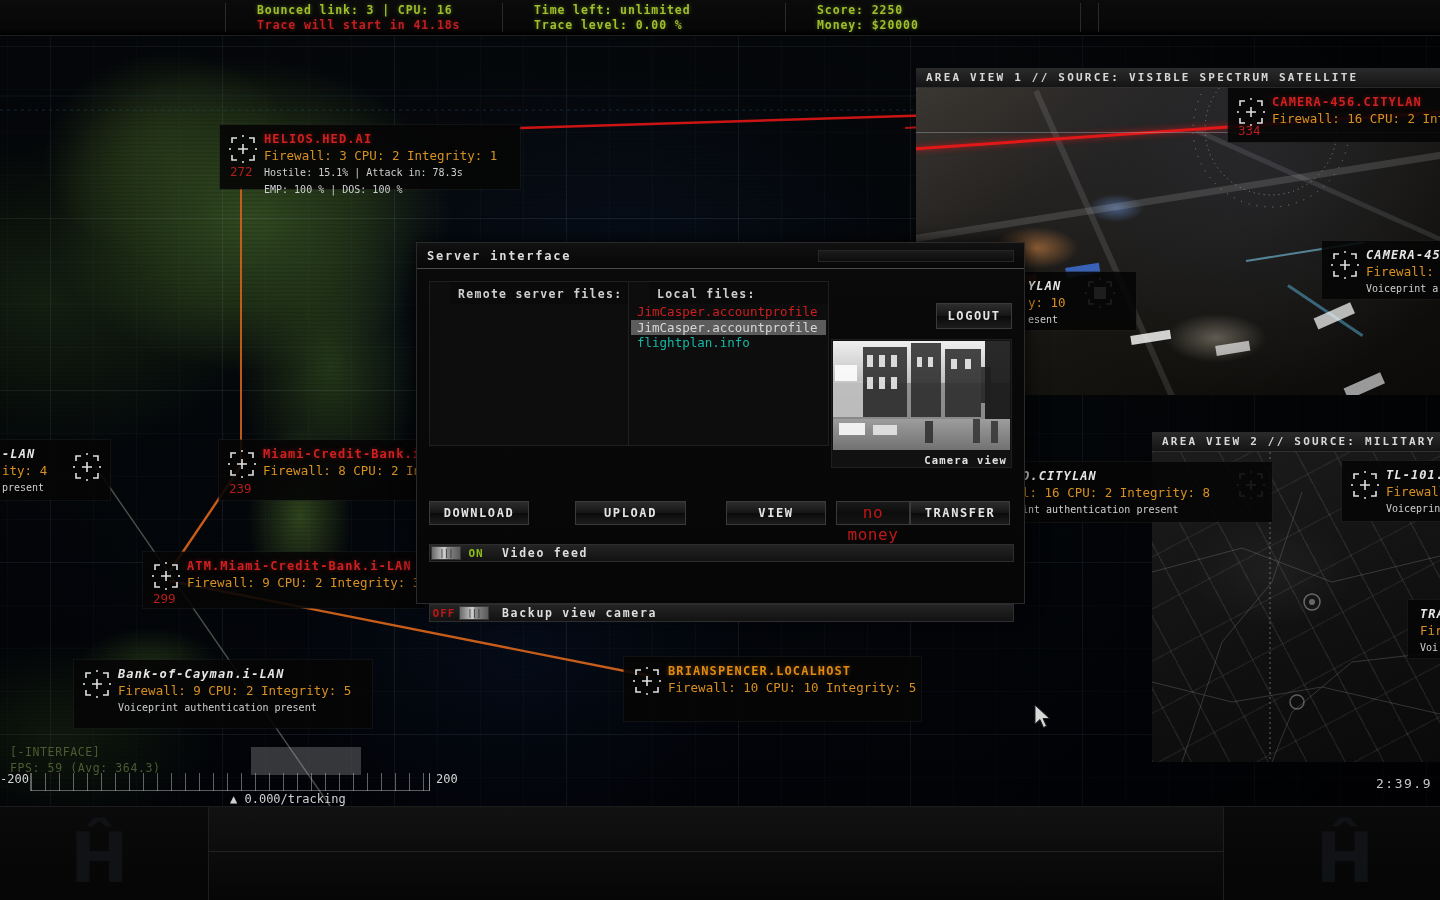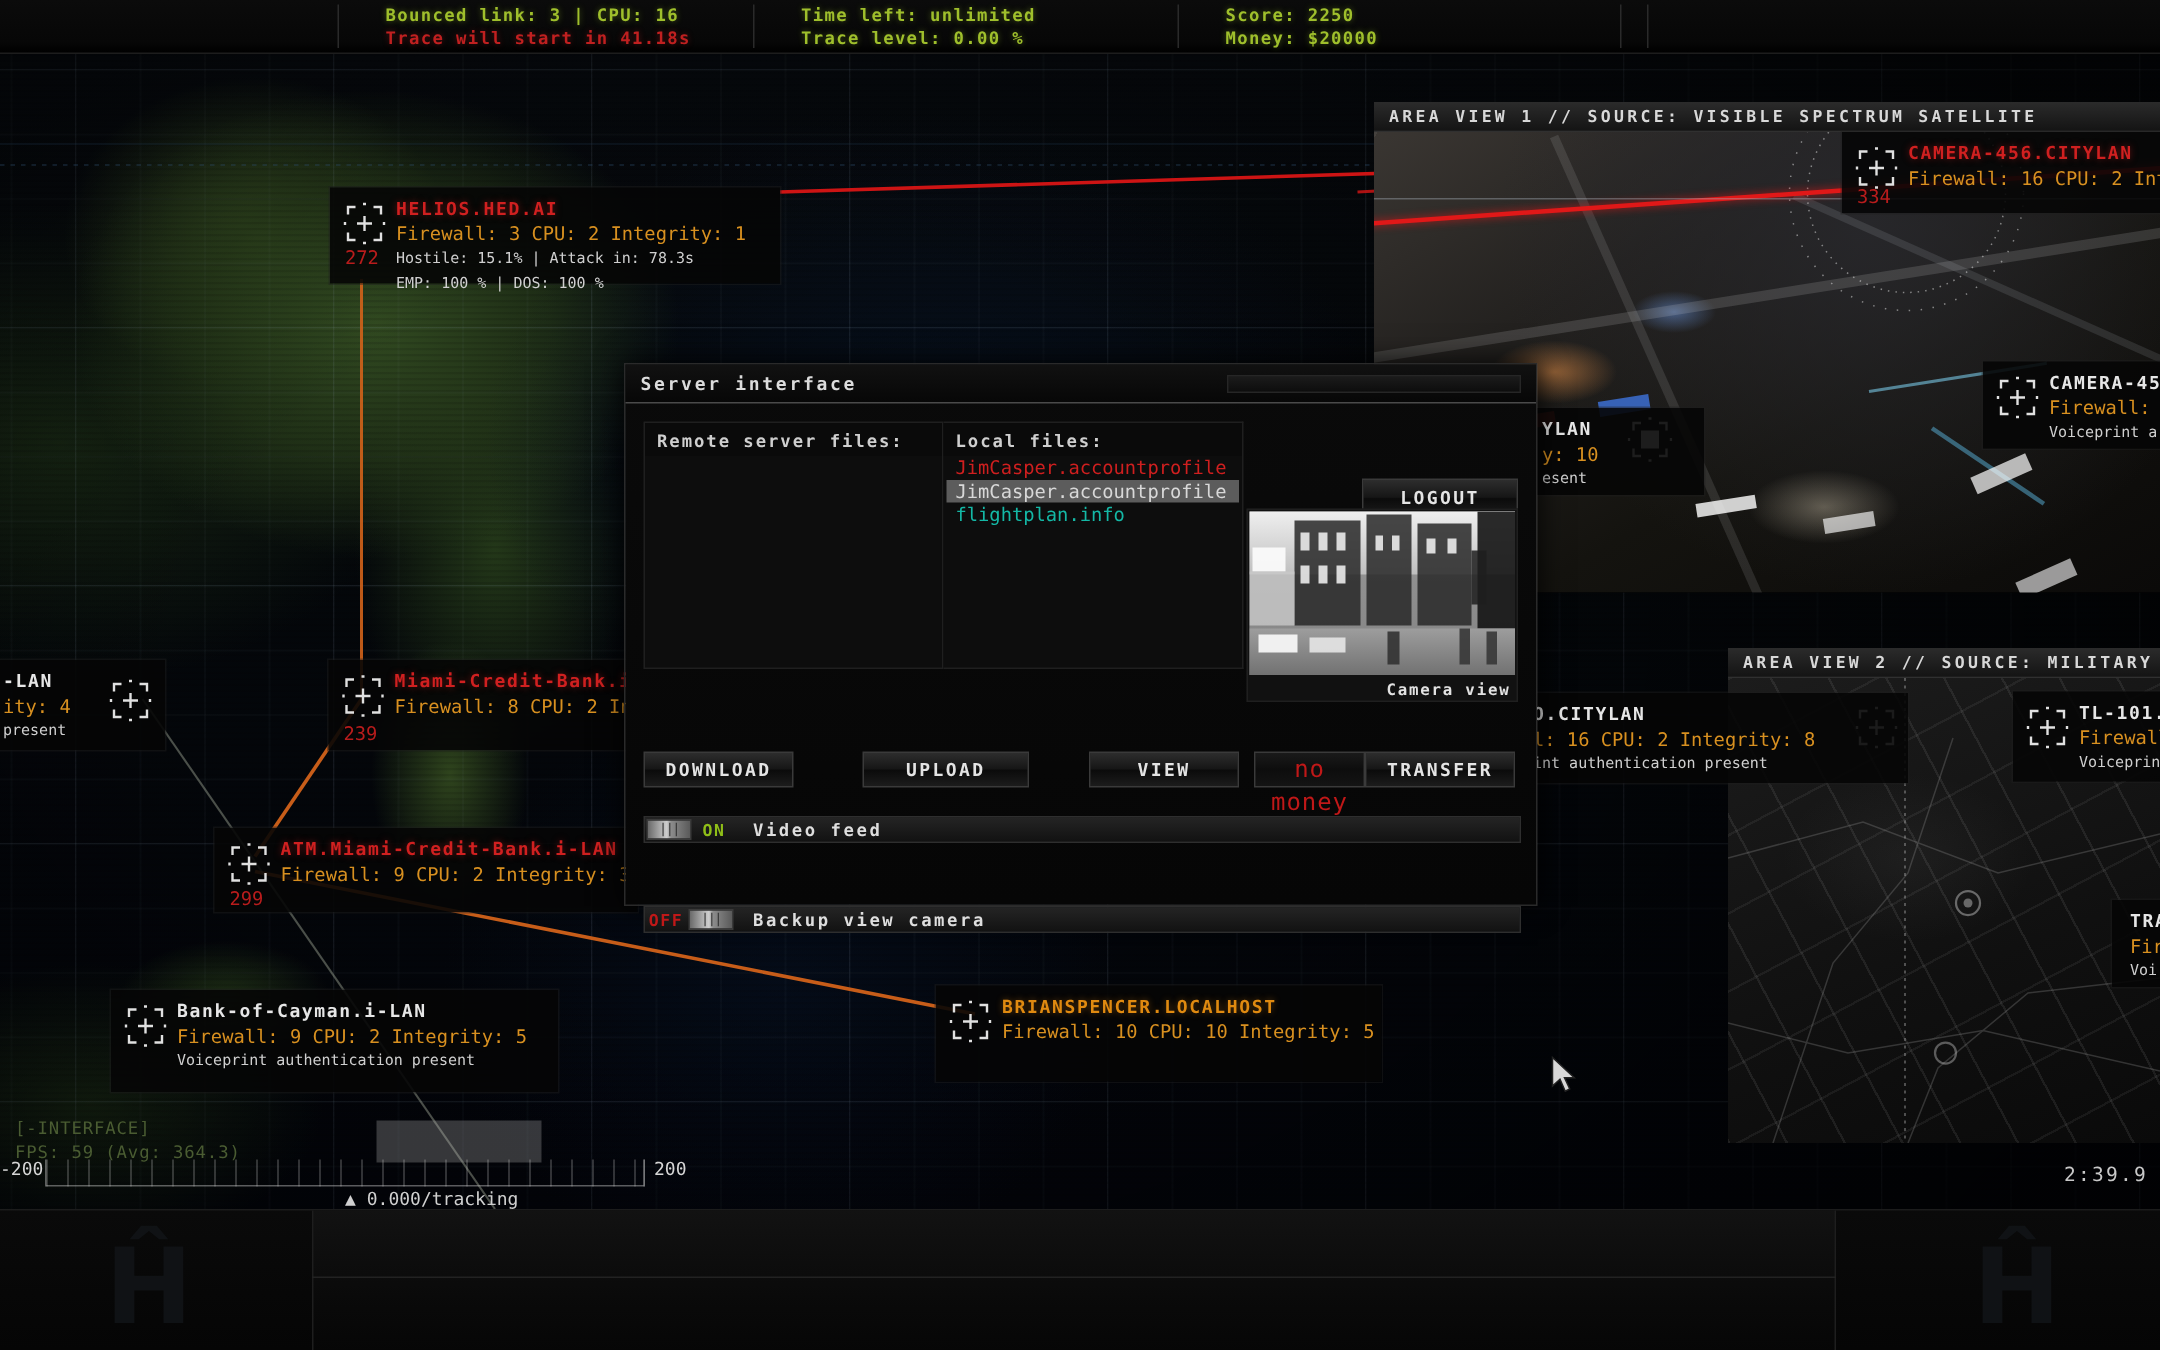--- a/index.html
+++ b/index.html
@@ -79,21 +79,21 @@
     box-shadow: 0 0 0 1px rgba(30,30,30,.45);
   }
   .node-inner { display: flex; align-items: flex-start; gap: 6px; }
   .node-icon { width: 30px; flex: 0 0 30px; position: relative; height: 30px; margin-top: 3px; }
   .node-icon svg { position:absolute; left:0; top:0; }
   .node-body { min-width: 0; }
   .node-title { font-size: 12px; font-weight: bold; letter-spacing: 1.1px; line-height: 16px; white-space: nowrap;
                 font-family: "DejaVu Sans Mono","Liberation Mono",monospace; }
   .t-red { color:#d02020; text-shadow:0 0 5px rgba(200,30,30,.5); }
   .t-orange { color:#e08a10; text-shadow:0 0 5px rgba(220,130,20,.45); }
-  .t-white { color:#e6e6e6; }
+  .t-white { color:#e6e6e6;font-style:italic; }
   .node-stats { font-size: 12.5px; color:#d89020; line-height: 17px; white-space: nowrap; }
   .node-sub { font-size: 10px; color:#cfcfcf; line-height: 17px; white-space: nowrap; }
   .node-num { position:absolute; left: 10px; font-size: 12.5px; color:#b81c1c; line-height:17px; }
 
   
   .links { position:absolute; left:0; top:36px; width:1440px; height:770px; z-index: 10; pointer-events:none; }
 
   
   .areaview { position:absolute; z-index: 15; background:#000; }
   .av-title {
@@ -145,21 +145,21 @@
   }
   .dlg-title { font-size: 12px; letter-spacing: 1.8px; color:#dcdcdc; font-weight:bold; }
   .dlg-drag { margin-left:auto; width: 196px; height: 12px; background: linear-gradient(180deg,#1b1b1b,#0d0d0d); border:1px solid #262626; }
   .dlg-content { padding: 12px 12px 0 12px; position:relative; height: 334px; }
 
   .filepanes { display:flex; gap:0; height: 165px; }
   .pane { background: #0d0d0d; border:1px solid #1f1f1f; }
   .pane-remote { width: 200px; }
   .pane-local { width: 200px; border-left:0; }
   .pane-hdr { font-size:11.5px; letter-spacing:1.3px; color:#cfcfcf; font-weight:bold; padding: 5px 0 3px 8px;
-    background:#0a0a0a; white-space:nowrap; }
+    background:#0a0a0a; white-space:nowrap;margin-left:20px; }
   .file-list { padding: 0 2px; }
   .file-item { font-size: 12.5px; line-height: 15.5px; padding: 0 6px; white-space:nowrap;
     font-family:"DejaVu Sans Mono","Liberation Mono",monospace; }
   .file-red { color:#cf1f1f; }
   .file-sel { color:#d8d8d8; background:#5c5c5c; }
   .file-norm { color:#14b8a6; }
 
   .campane { position:absolute; right:12px; top:34px; width:181px; height:131px; background:#111; border:1px solid #1f1f1f; }
   .camimg {
     position:absolute; left:1px; top:1px; right:1px; bottom:17px; overflow:hidden;
@@ -545,21 +545,21 @@
         <div class="pane pane-local">
           <div class="pane-hdr">Local files:</div>
           <div class="file-list">
             <div class="file-item file-red">JimCasper.accountprofile</div>
             <div class="file-item file-sel">JimCasper.accountprofile</div>
             <div class="file-item file-norm">flightplan.info</div>
           </div>
         </div>
       </div>
 
-      <div class="gbtn" style="position:absolute; right:12px; top:50px; width:104px; height:26px; line-height:24px;">LOGOUT</div>
+      <div class="gbtn" style="position:absolute; right:12px; top:34px; width:76px; height:26px; line-height:24px;">LOGOUT</div>
 
       <div class="campane" style="top:70px; height:129px;">
         <div class="camimg">
           <div class="cam-b" style="left:30px; top:6px; width:44px; height:70px;"></div>
           <div class="cam-b" style="left:78px; top:2px; width:30px; height:74px;"></div>
           <div class="cam-b" style="left:112px; top:8px; width:36px; height:68px;"></div>
           <div class="cam-b" style="left:152px; top:0px; width:28px; height:78px; background:rgba(20,20,20,.9);"></div>
           <div class="cam-w" style="left:34px; top:14px; width:6px; height:12px;"></div>
           <div class="cam-w" style="left:46px; top:14px; width:6px; height:12px;"></div>
           <div class="cam-w" style="left:58px; top:14px; width:6px; height:12px;"></div>

